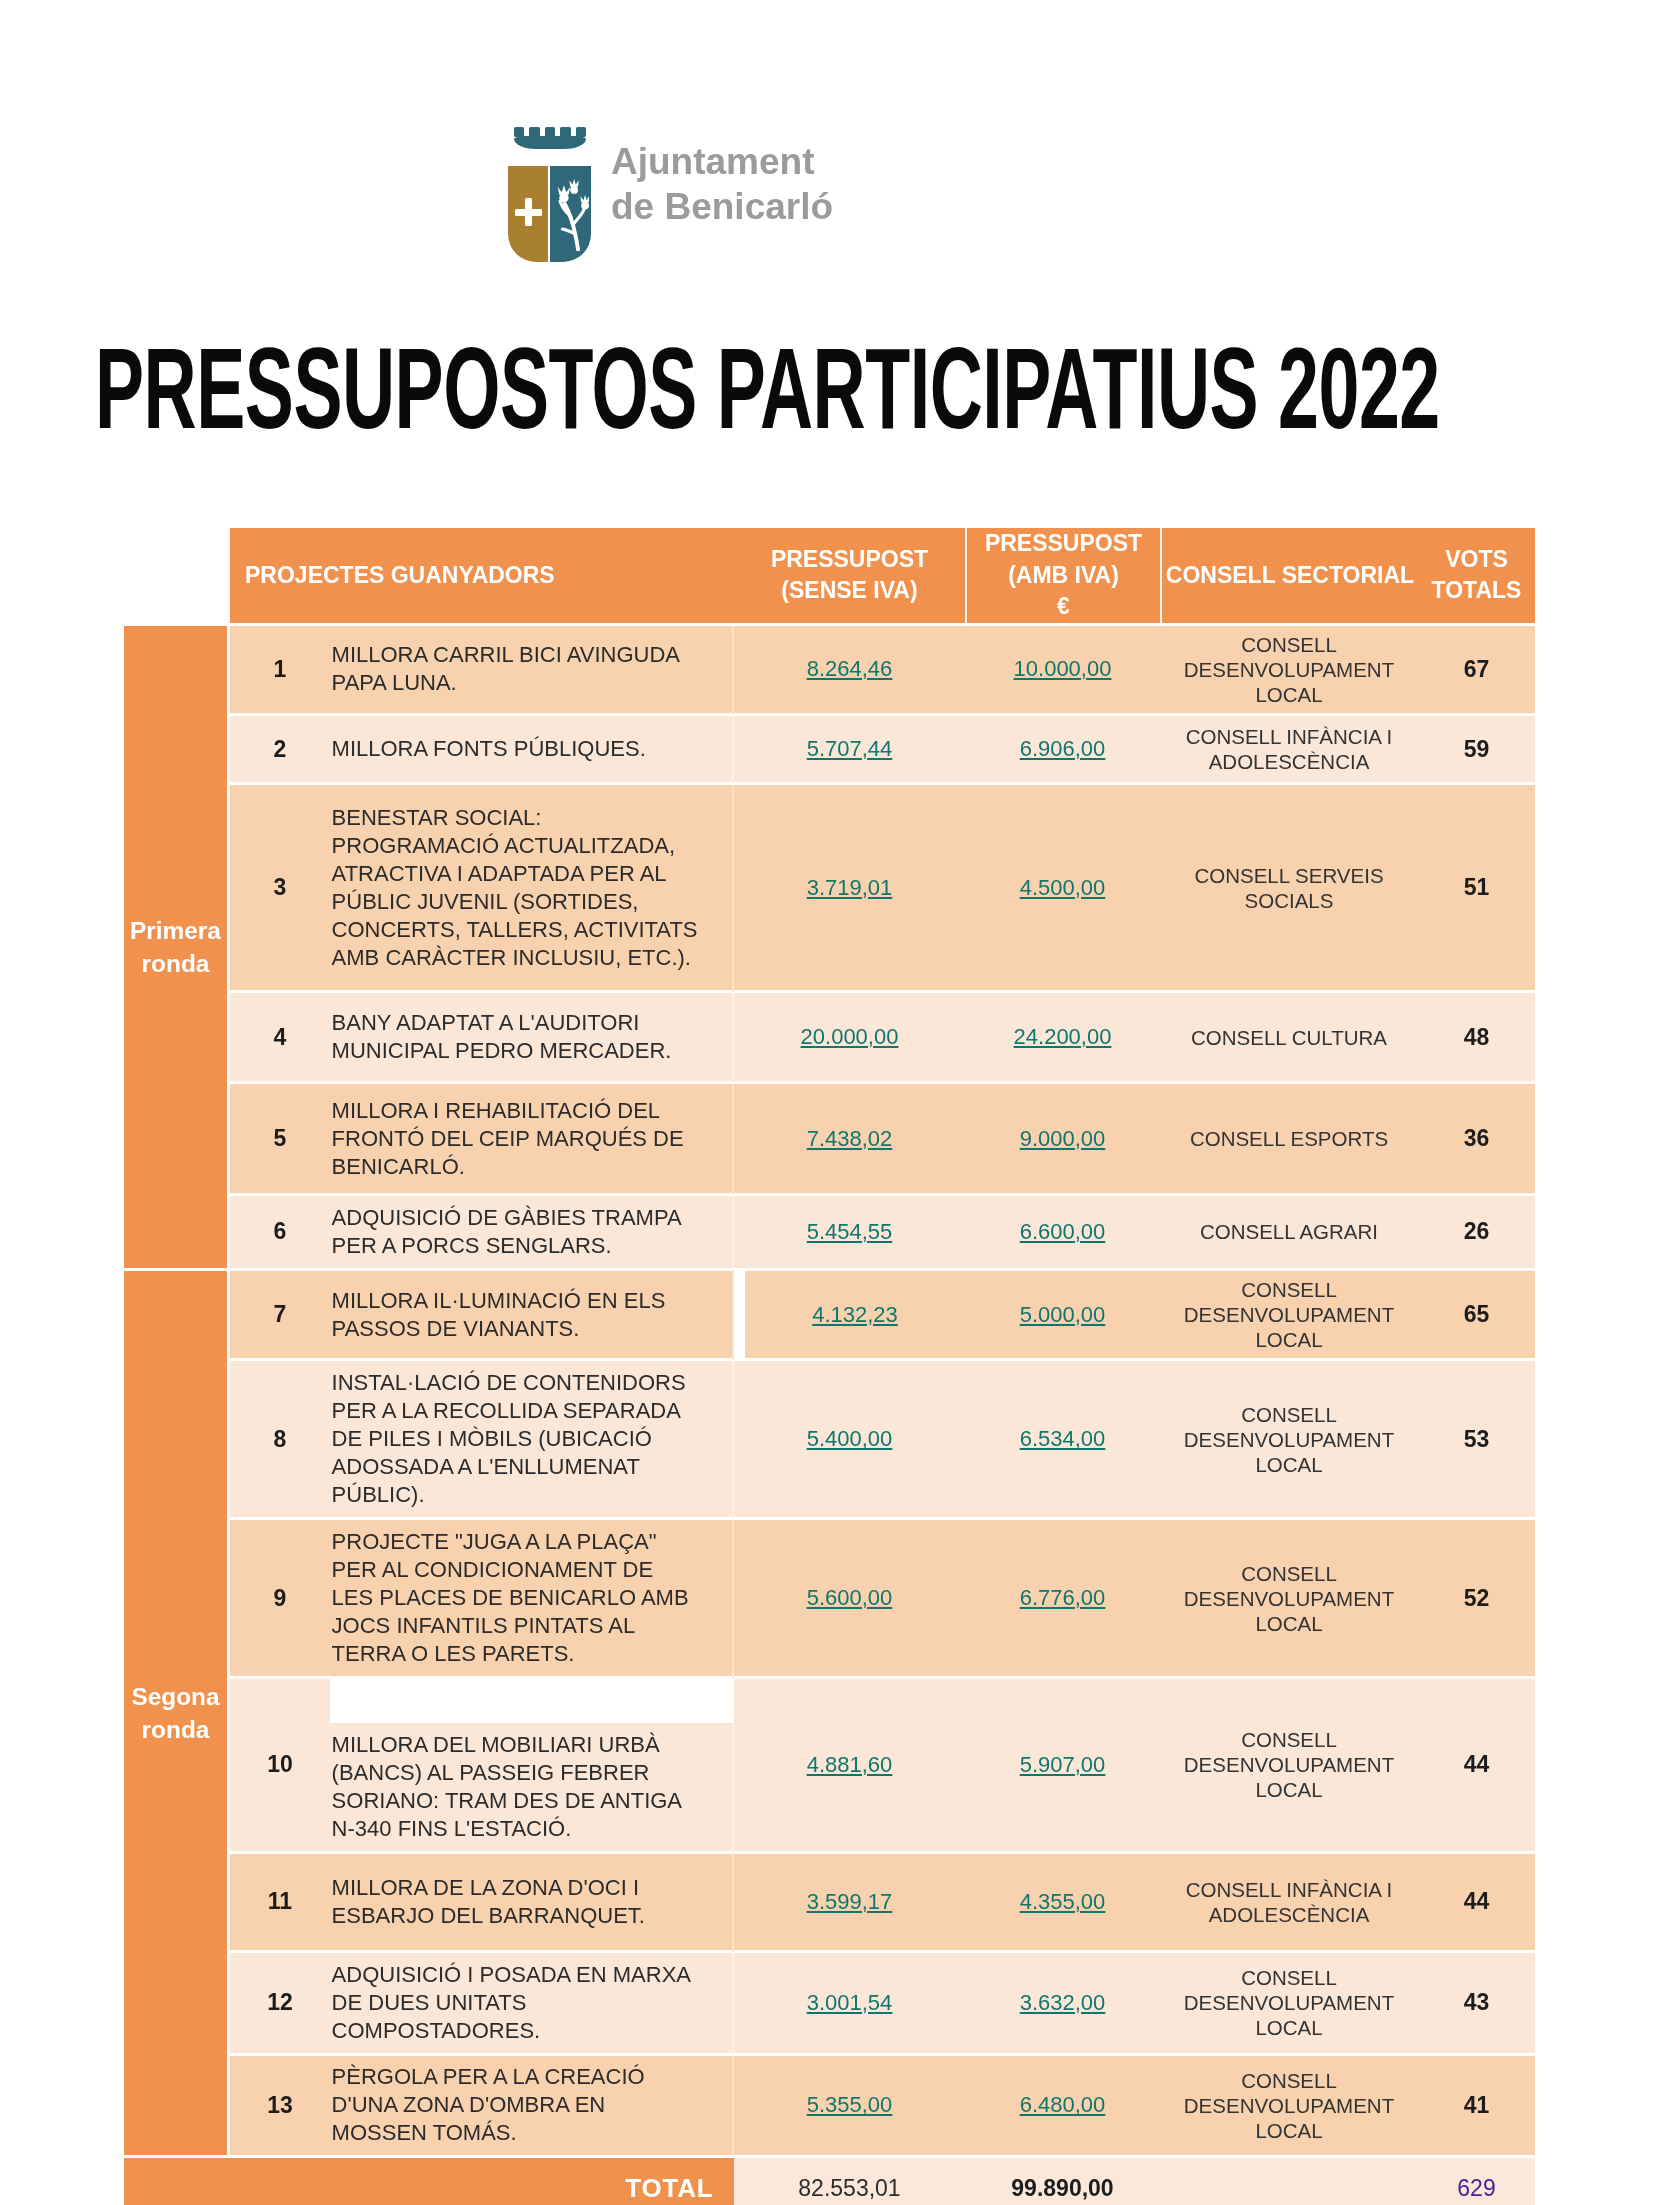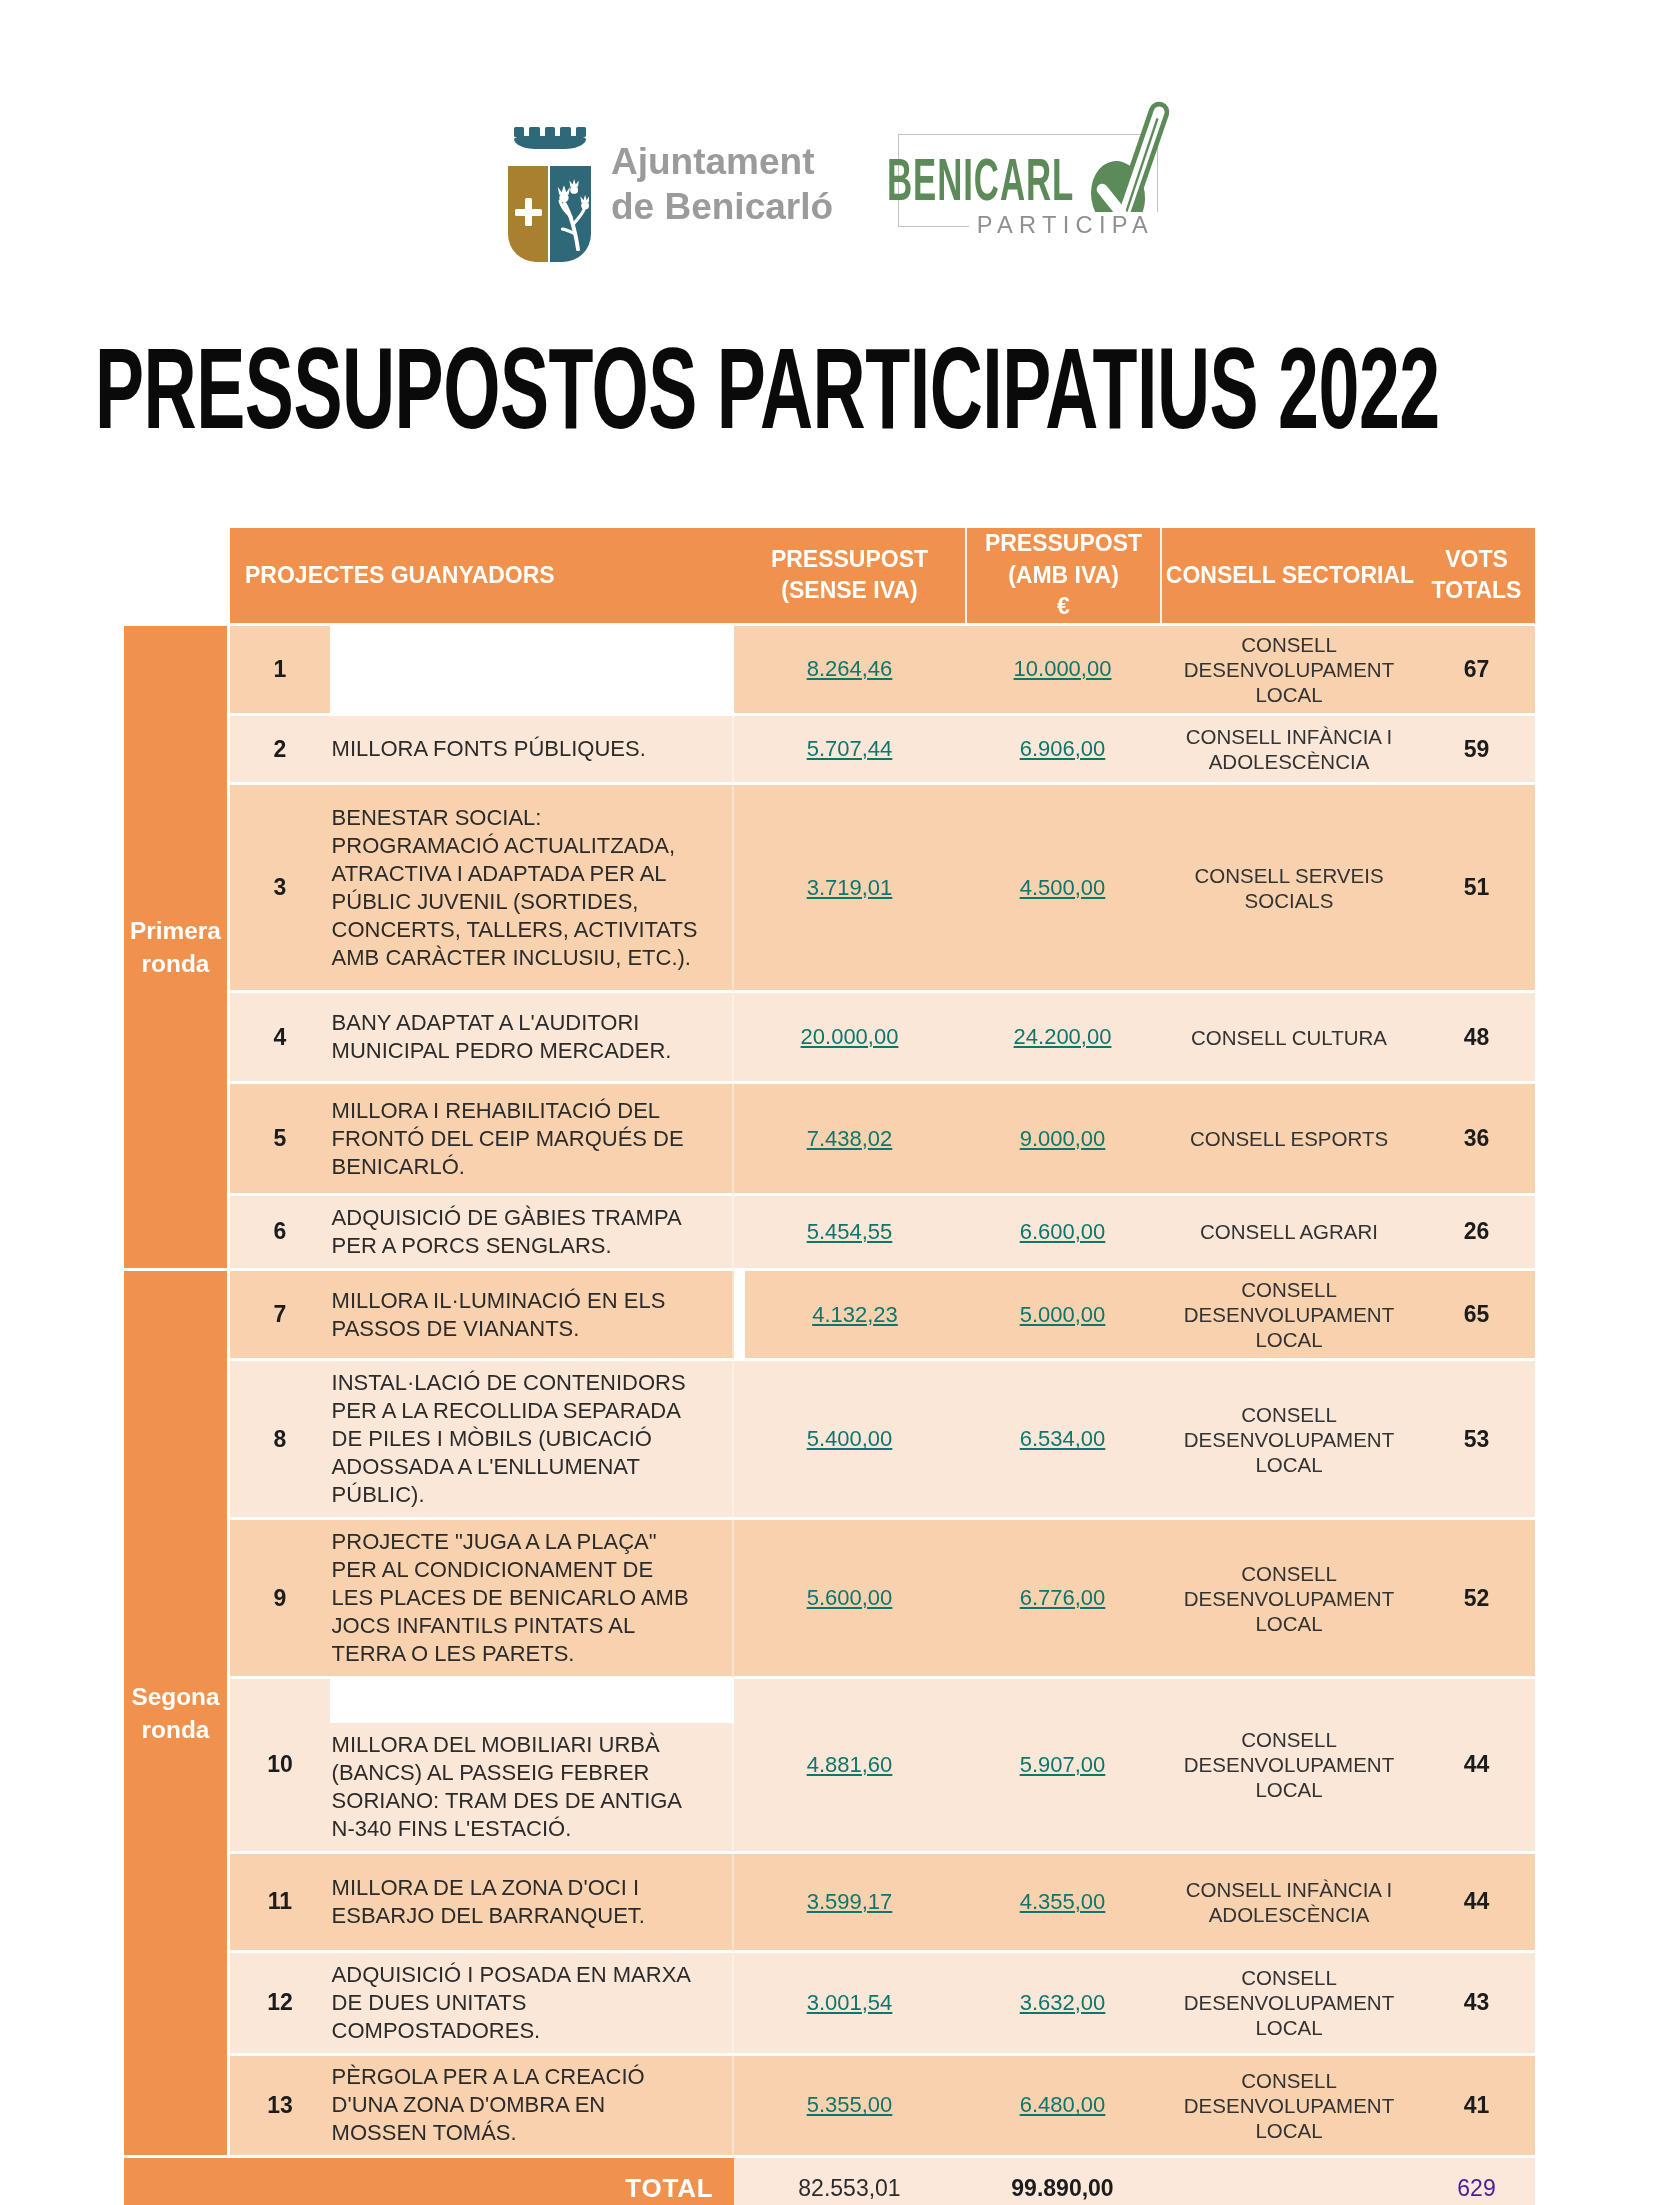--- a/index.html
+++ b/index.html
@@ -119,32 +119,20 @@
           </g>
         </svg>
       </div>
     </div>
     <div class="aj-text">
       <div>Ajuntament</div>
       <div>de Benicarló</div>
     </div>
   </div>
 
-  <div class="pa-logo">
-    <div class="pa-frame"></div>
-    <div class="pa-brand">BENICARL</div>
-    <svg class="pa-check" width="95" height="150" viewBox="0 0 120 190">
-      <ellipse cx="48" cy="130" rx="34" ry="44" fill="#5C8A58" transform="rotate(-8 48 130)"></ellipse>
-      <path d="M54,158 L100,24" stroke="#5C8A58" stroke-width="26" stroke-linecap="round" fill="none"></path>
-      <path d="M54,158 L100,24" stroke="#ffffff" stroke-width="14" stroke-linecap="round" fill="none"></path>
-      <path d="M58,152 L98,32" stroke="#5C8A58" stroke-width="3" fill="none"></path>
-      <path d="M28,122 L52,152" stroke="#ffffff" stroke-width="14" stroke-linecap="round" fill="none"></path>
-    </svg>
-    <div class="pa-sub">PARTICIPA</div>
-  </div>
 
 </header>
 
 <h1 class="page-title">PRESSUPOSTOS PARTICIPATIUS 2022</h1>
 
 <section class="tbl">
   <div class="cell hdr-blank" style="grid-row:1;grid-column:1;"></div>
   <div class="cell hdr hdr-proj">PROJECTES GUANYADORS</div>
   <div class="cell hdr hdr-sense">PRESSUPOST
 (SENSE IVA)</div>
@@ -159,20 +147,23 @@
 ronda</div>
   <div class="cell side side-second">Segona
 ronda</div>
 
   <div class="cell tot-label">TOTAL</div>
   <div class="cell tot-val tot-sense">82.553,01</div>
   <div class="cell tot-val tot-amb">99.890,00</div>
   <div class="cell tot-val tot-cons"></div>
   <div class="cell tot-val tot-vots">629</div>
 <div class="cell shade-dark c-num" style="grid-area: 2 / 2; min-height: 82px;">1</div>
+    <div class="cell shade-dark c-proj" style="grid-area: 2 / 3;">
+      <div class="inner">MILLORA CARRIL BICI AVINGUDA PAPA LUNA.</div>
+    </div>
     <div class="cell shade-dark c-money" style="grid-area: 2 / 4;">8.264,46</div>
     <div class="cell shade-dark c-money" style="grid-area: 2 / 5;">10.000,00</div>
     <div class="cell shade-dark c-cons" style="grid-area: 2 / 6;">CONSELL DESENVOLUPAMENT LOCAL</div>
     <div class="cell shade-dark c-vots" style="grid-area: 2 / 7;">67</div>
     <div class="cell shade-light c-num" style="grid-area: 3 / 2; min-height: 69px;">2</div>
     <div class="cell shade-light c-proj" style="grid-area: 3 / 3;">
       <div class="inner">MILLORA FONTS PÚBLIQUES.</div>
     </div>
     <div class="cell shade-light c-money" style="grid-area: 3 / 4;">5.707,44</div>
     <div class="cell shade-light c-money" style="grid-area: 3 / 5;">6.906,00</div>

